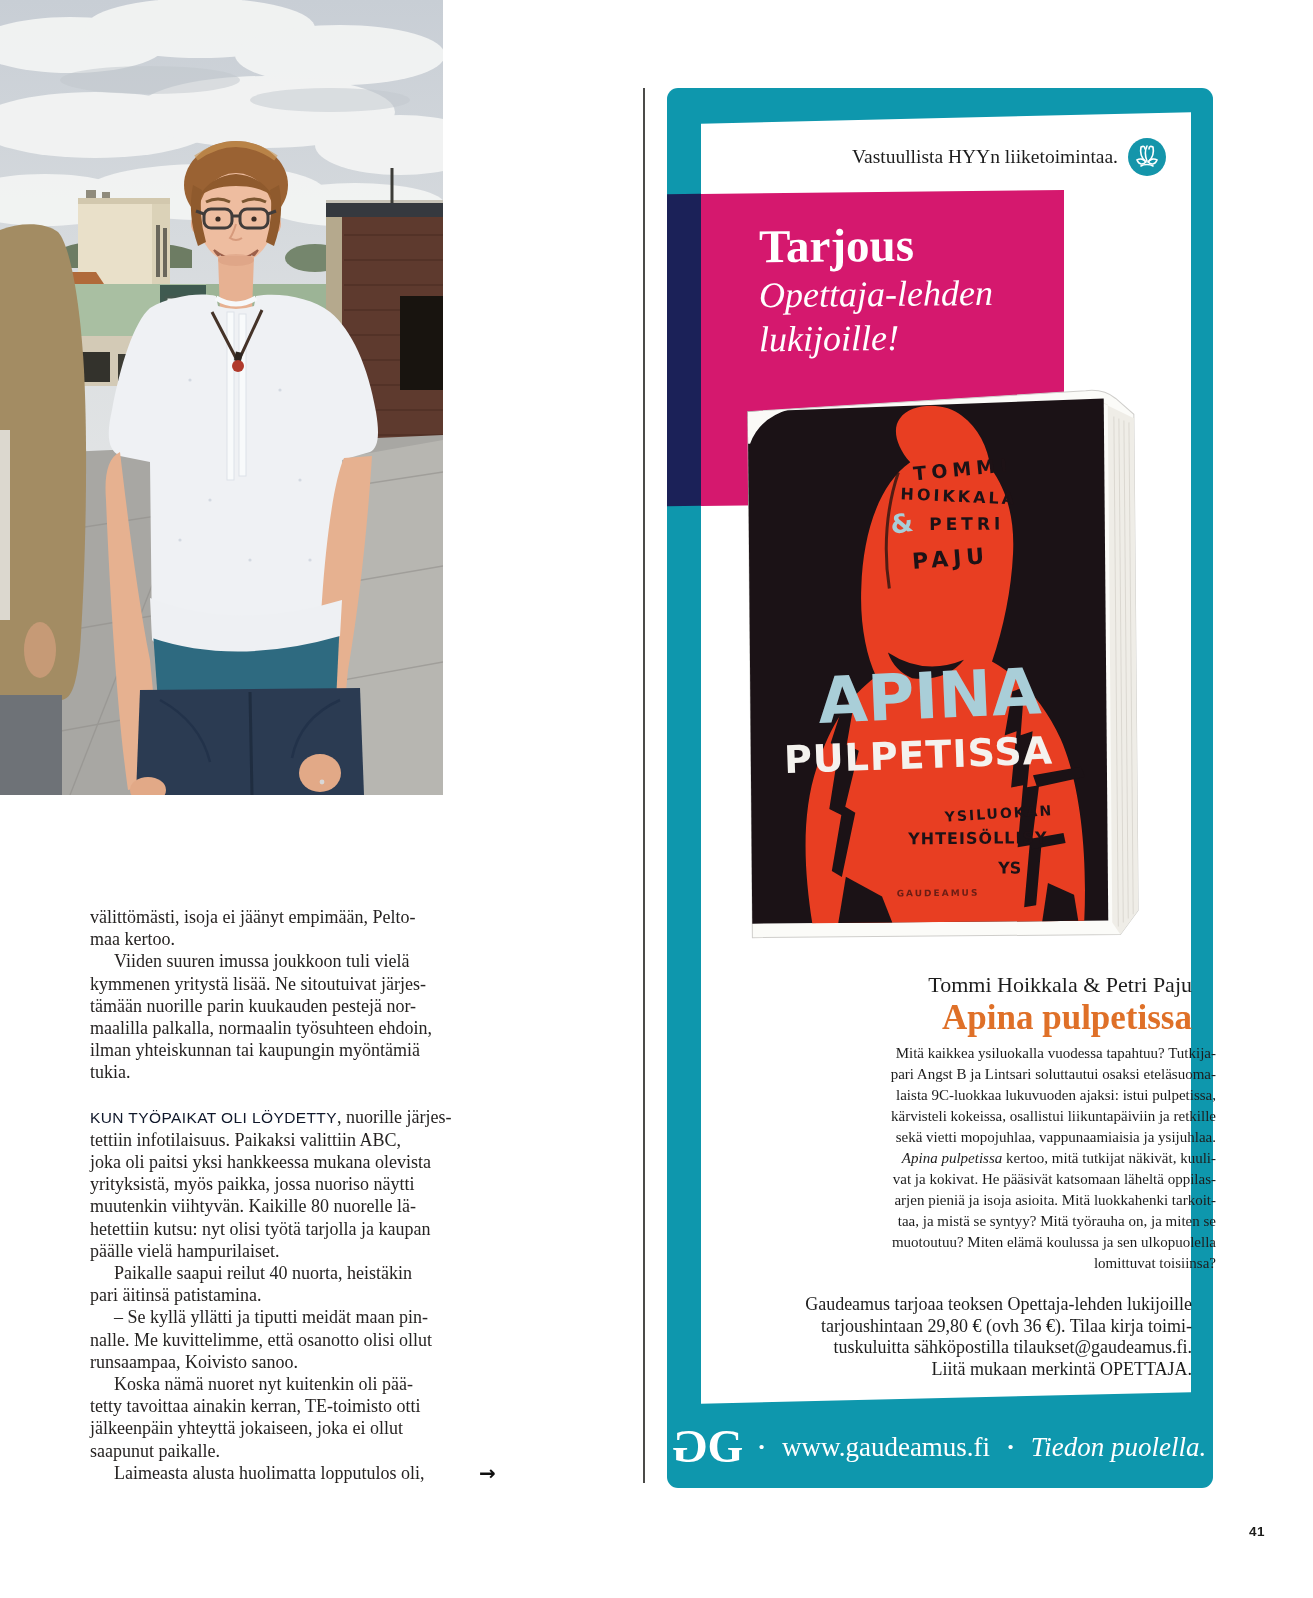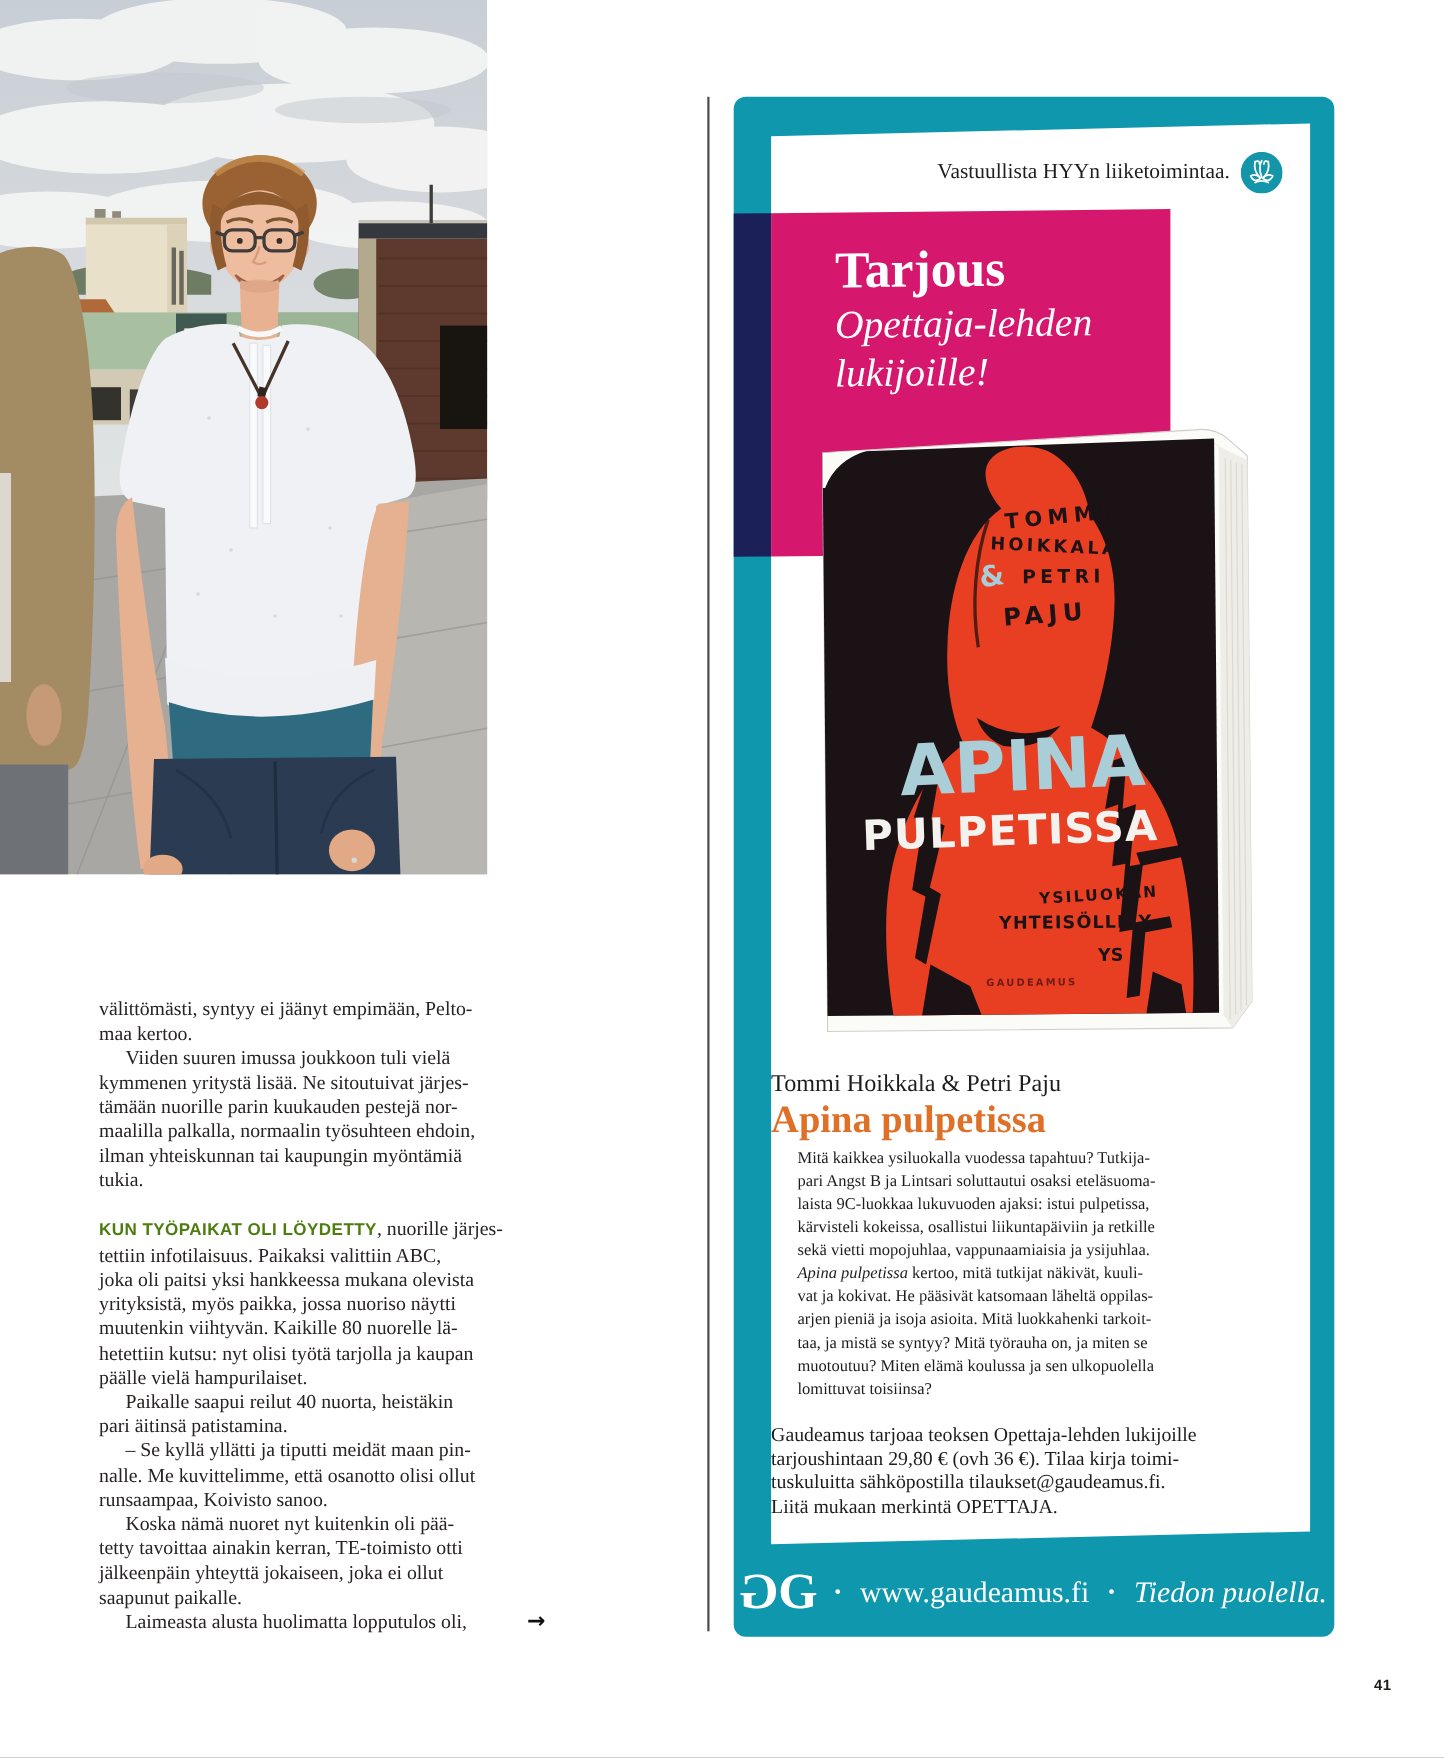--- a/index.html
+++ b/index.html
@@ -6,22 +6,22 @@
   .page{position:relative;width:1313px;height:1598px;background:#ffffff;overflow:hidden;
         font-family:"Liberation Serif",serif;}
   
   .photo{position:absolute;left:0;top:0;width:443px;height:795px;display:block;}
   
   .article{position:absolute;left:90px;top:906px;width:400px;color:#262322;
            font-size:18px;line-height:22.2px;}
   .article p{margin:0;white-space:pre;}
   .article p.indent{text-indent:24px;}
   .article p.leadpara{margin-top:22px;}
-  .lead{font-family:"Liberation Sans",sans-serif;font-weight:bold;font-size:15.5px;
-        letter-spacing:.4px;color:#4d7c0f;}
+  .lead{font-family:"Liberation Sans",sans-serif;font-weight:normal;font-size:15.5px;
+        letter-spacing:.4px;color:#0f172a;}
   .arrow{position:absolute;left:479px;top:1461px;font-family:"DejaVu Sans",sans-serif;
          font-size:20px;font-weight:bold;color:#101010;}
   
   .divider{position:absolute;left:643px;top:88px;width:2px;height:1395px;background:#4b4b49;}
   
   .ad{position:absolute;left:667px;top:88px;width:546px;height:1400px;background:var(--teal,#0e97ad);border-radius:11px;}
   .ad-card{position:absolute;left:34px;top:30px;width:490px;height:1280px;background:#ffffff;
            transform:skewY(-1.35deg);}
   .tagline{position:absolute;top:58px;right:95px;font-size:19.5px;color:#1e1e1e;}
   .hyy-logo{position:absolute;left:461px;top:50px;width:38px;height:38px;}
@@ -29,21 +29,21 @@
               background:var(--navy,#1b2158);transform:skewY(-0.6deg);}
   .pink-box{position:absolute;left:34px;top:104px;width:363px;height:312px;
             background:var(--magenta,#d5186e);transform:skewY(-0.6deg);
             color:#ffffff;padding:26px 0 0 58px;box-sizing:border-box;}
   .pink-box .t1{font-size:47px;font-weight:bold;line-height:54px;}
   .pink-box .t2{font-size:36px;font-style:italic;line-height:44px;}
   
   .book{position:absolute;left:73px;top:288px;width:408px;height:572px;transform:rotate(-0.5deg);}
   .book svg{display:block;}
   
-  .ad-center{position:absolute;left:34px;width:507px;text-align:left;color:#1d1d1d;}
+  .ad-center{position:absolute;left:18px;width:507px;text-align:right;color:#1d1d1d;}
   .ad-authors{top:884px;font-size:22px;}
   .ad-title{top:910px;font-size:35px;font-weight:bold;color:var(--orange,#df7028);}
   .ad-desc{top:955px;font-size:15px;line-height:21px;white-space:pre-line;margin-left:24px;}
   .ad-offer{top:1206px;font-size:18px;line-height:21.5px;white-space:pre-line;}
   .ad-desc .it{font-style:italic;}
   
   .ad-footer{position:absolute;left:0px;top:1318px;width:546px;height:82px;display:flex;
              align-items:center;justify-content:center;color:#ffffff;gap:16px;}
   .gg{font-size:46px;font-weight:bold;letter-spacing:-2px;line-height:40px;}
   .gg .flip{display:inline-block;transform:scaleX(-1);}
@@ -194,21 +194,21 @@
       <line x1="250" y1="692" x2="252" y2="795" stroke="#1f2d40" stroke-width="3"></line>
       <path d="M160,700 Q200,722 210,762" stroke="#22324a" stroke-width="2.5" fill="none"></path>
       <path d="M340,700 Q300,718 292,758" stroke="#22324a" stroke-width="2.5" fill="none"></path>
       <ellipse cx="320" cy="773" rx="21" ry="19" fill="#e2a987"></ellipse>
       <circle cx="322" cy="782" r="2.4" fill="#d8d8d8"></circle>
       <ellipse cx="148" cy="790" rx="18" ry="13" fill="#e2a987"></ellipse>
     </g>
   </svg>
 
   <div class="article">
-    <p>välittömästi, syntyy ei jäänyt empimään, Pelto-
+    <p>välittömästi, isoja ei jäänyt empimään, Pelto-
 maa kertoo.</p>
     <p class="indent">Viiden suuren imussa joukkoon tuli vielä
 kymmenen yritystä lisää. Ne sitoutuivat järjes-
 tämään nuorille parin kuukauden pestejä nor-
 maalilla palkalla, normaalin työsuhteen ehdoin,
 ilman yhteiskunnan tai kaupungin myöntämiä
 tukia.</p>
     <p class="leadpara"><span class="lead">KUN TYÖPAIKAT OLI LÖYDETTY</span><span>, nuorille järjes-
 tettiin infotilaisuus. Paikaksi valittiin ABC,
 joka oli paitsi yksi hankkeessa mukana olevista

